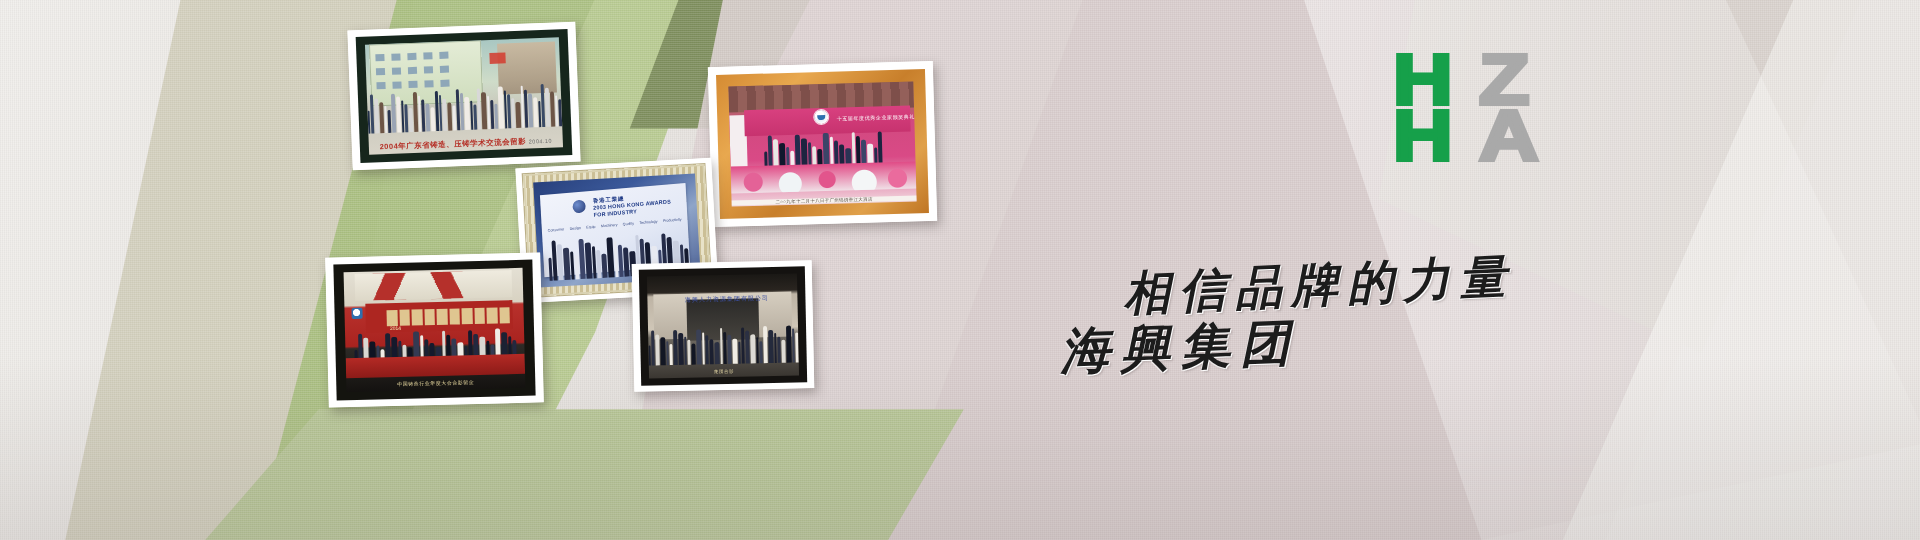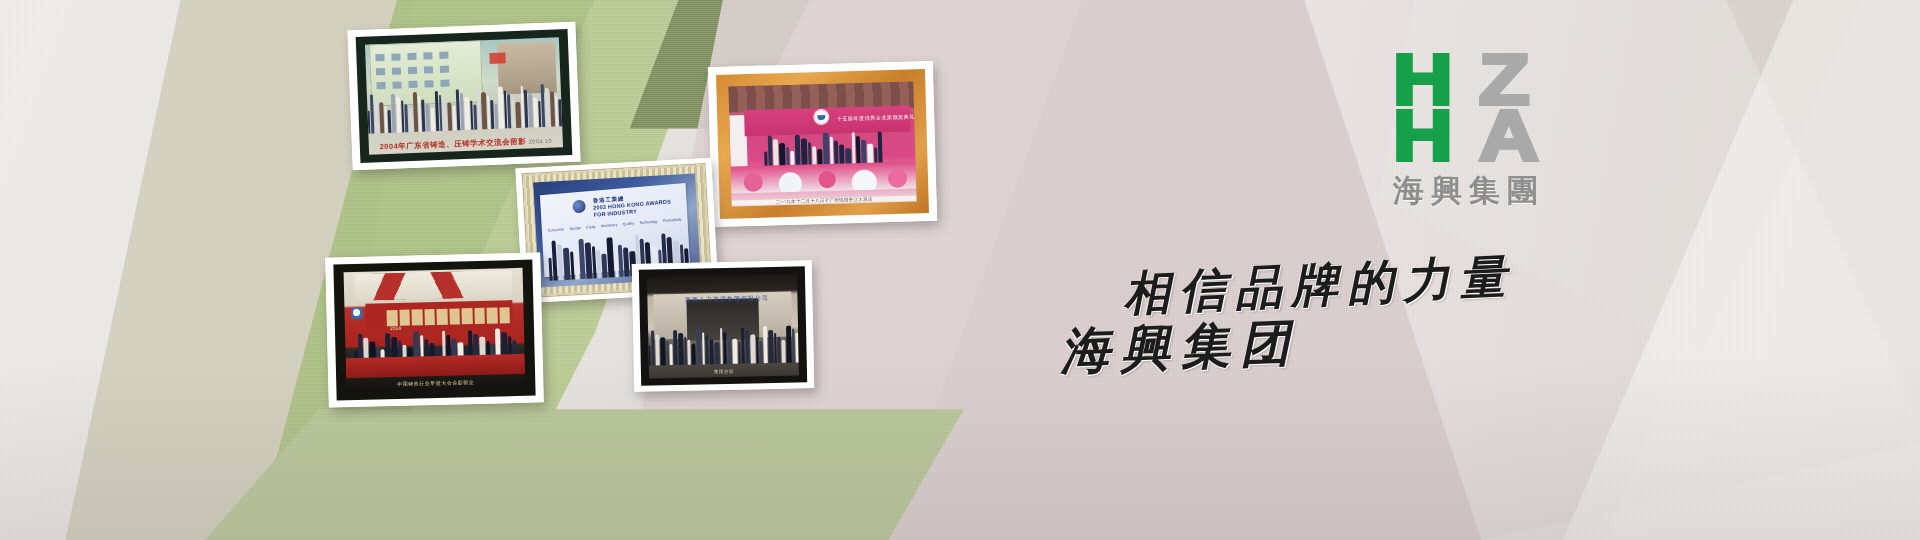--- a/index.html
+++ b/index.html
@@ -739,21 +739,20 @@
     <div class="mark">
       <div class="hh">
         <span>H</span>
         <span>H</span>
       </div>
       <div class="za">
         <span>Z</span>
         <span>A</span>
       </div>
     </div>
-    <div class="cn">海興集團</div>
   </div>
 
   <div class="slogan">
     <div class="line line-1">相信品牌的力量</div>
     <div class="line line-2">海興集团</div>
   </div>
 
 </div>
 
 </body></html>

